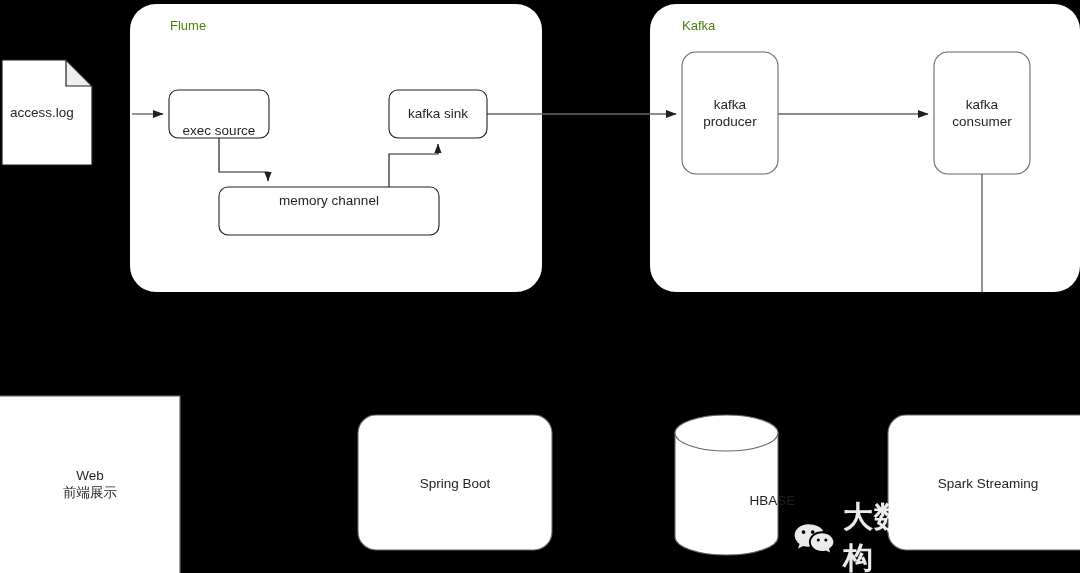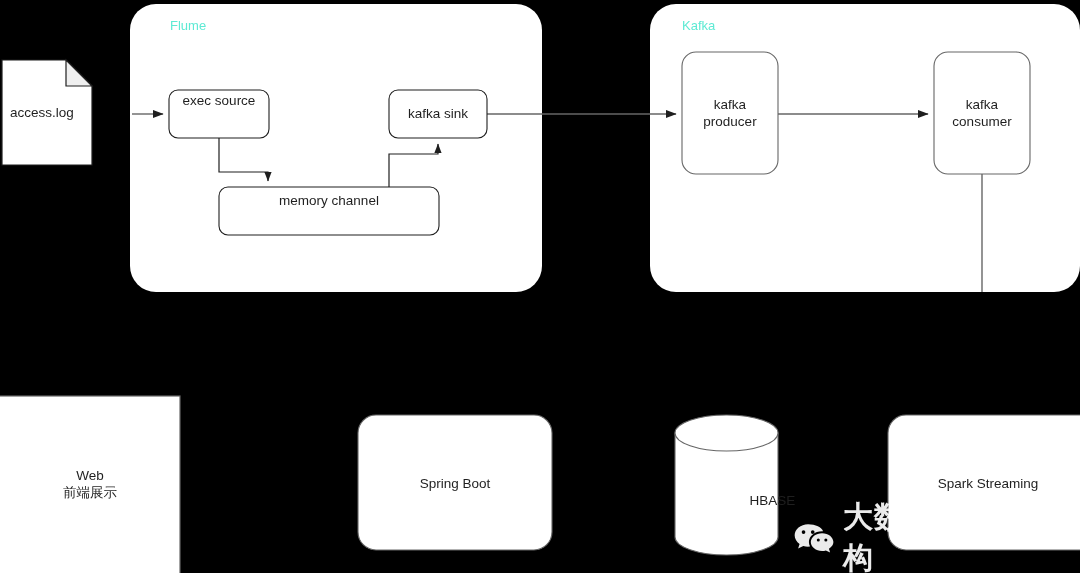--- a/index.html
+++ b/index.html
@@ -26,21 +26,21 @@
     position: absolute;
     color: #1f1f1f;
     font-size: 13.5px;
     line-height: 17px;
     text-align: center;
     white-space: pre-line;
     pointer-events: none;
   }
   .group-label {
     position: absolute;
-    color: #5eead4;
+    color: #4d7c0f;
     font-size: 13px;
     text-align: left;
   }
   .watermark {
     position: absolute;
     display: flex;
     align-items: center;
     gap: 8px;
     opacity: 0.92;
     pointer-events: none;
@@ -123,21 +123,21 @@
     </g>
 
     <rect x="888" y="415" width="210" height="135" rx="18" ry="18" fill="#ffffff" stroke="#666666" stroke-width="1.1"></rect>
   </svg>
 
   <div class="group-label" style="left:170px; top:18px;">Flume</div>
   <div class="group-label" style="left:682px; top:18px;">Kafka</div>
 
   <div class="node-label" style="left:2px; top:104px; width:80px;">access.log</div>
 
-  <div class="node-label" style="left:169px; top:92px; width:100px;">exec source</div>
+  <div class="node-label" style="left:169px; top:122px; width:100px;">exec source</div>
 
   <div class="node-label" style="left:389px; top:105px; width:98px;">kafka sink</div>
 
   <div class="node-label" style="left:219px; top:192px; width:220px;">memory channel</div>
 
   <div class="node-label" style="left:682px; top:96px; width:96px;">kafka
 producer</div>
 
   <div class="node-label" style="left:934px; top:96px; width:96px;">kafka
 consumer</div>

